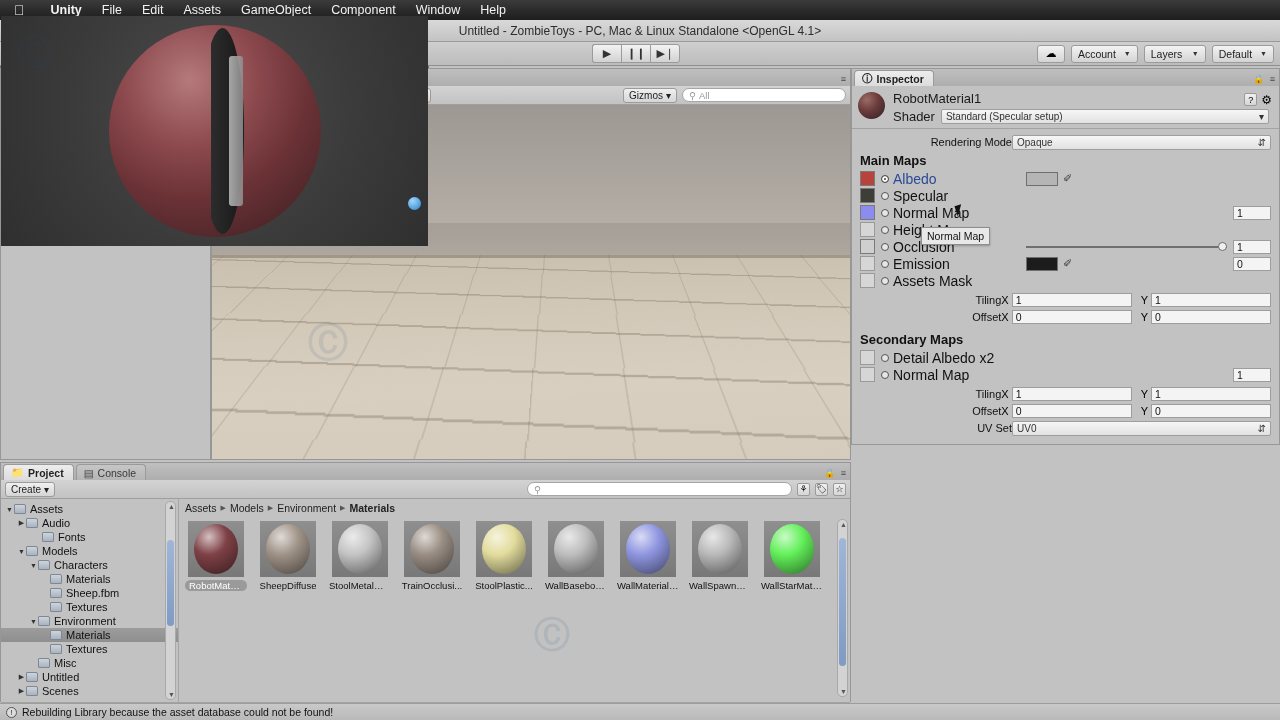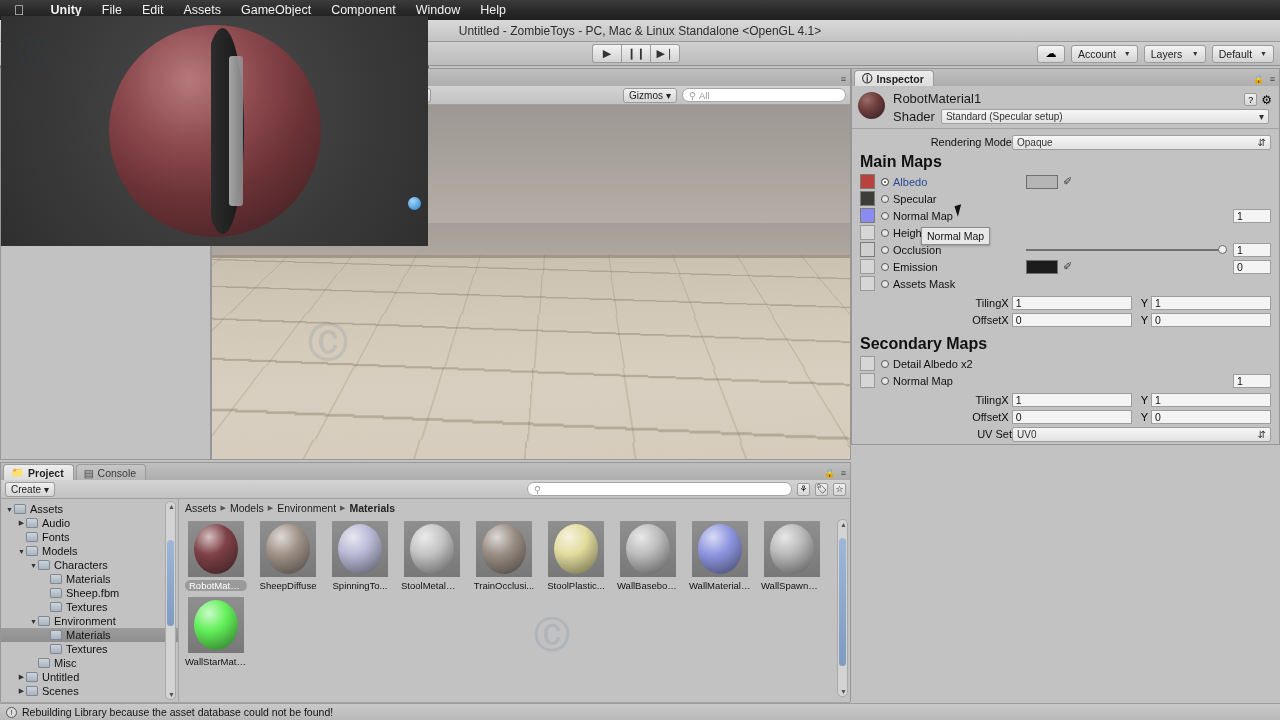--- a/index.html
+++ b/index.html
@@ -143,27 +143,27 @@
   .shaderrow { display:flex; align-items:center; gap:6px; margin-top:3px; }
   .shaderlbl { font-size:13px; color:#1a1a1a; }
   .dd {
     height:15px; background:linear-gradient(180deg,#f6f6f6,#e2e2e2);
     border:1px solid #9e9e9e; border-radius:2px; display:flex; align-items:center;
     justify-content:space-between; padding:0 4px; font-size:10px; color:#333;
   }
   .insp-body { padding:5px 8px 0 8px; }
   .row { display:flex; align-items:center; height:16px; margin-bottom:1px;text-align:right; }
   .row .lbl { width:152px; font-size:11px; color:#111; }
-  .sectionlbl { font-size:16px; font-weight:bold; color:#111; margin:3px 0 2px 0; }
+  .sectionlbl { font-size:13px; font-weight:bold; color:#111; margin:3px 0 2px 0; }
   .maprow { display:flex; align-items:center; height:17px; }
   .swatch { width:15px; height:15px; border:1px solid #7a7a7a; flex:none; margin-right:4px; }
   .radio { width:8px; height:8px; border:1px solid #555; border-radius:50%;
            margin:0 4px 0 2px; background:#e6e6e6; flex:none; }
   .radio.sel { box-shadow: inset 0 0 0 2px #fff; background:#4a4a4a; }
-  .maplbl { font-size:11px; color:#111; }
+  .maplbl { font-size:14px; color:#111; }
   .maplbl.blue { color:#2b4a96; }
   .colorfield { width:32px; height:14px; border:1px solid #6f6f6f; }
   .numf { height:14px; background:#f4f4f4; border:1px solid #9d9d9d;
           font-size:10.5px; color:#111; padding:0 3px; display:flex; align-items:center; }
   .slider { position:relative; height:14px; display:flex; align-items:center; }
   .slider .track { height:2px; background:#6f6f6f; width:100%; }
   .slider .knob { position:absolute; right:0; width:9px; height:9px; border-radius:50%;
                   background:#f0f0f0; border:1px solid #6b6b6b; }
   .xy { display:flex; align-items:center; gap:3px; }
   .tooltip { position:absolute; background:#e8e8e8; border:1px solid #8d8d8d;
@@ -679,21 +679,21 @@
             <div class="trow" style="padding-left: 4px;">
               <span class="arrow">▼</span>
               <span class="folder"></span>
               <span>Assets</span>
             </div>
             <div class="trow" style="padding-left: 16px;">
               <span class="arrow">▶</span>
               <span class="folder"></span>
               <span>Audio</span>
             </div>
-            <div class="trow" style="padding-left: 16px;">
+            <div class="trow" style="padding-left: 16px; margin-left: 16px;">
               <span class="arrow"></span>
               <span class="folder"></span>
               <span>Fonts</span>
             </div>
             <div class="trow" style="padding-left: 16px;">
               <span class="arrow">▼</span>
               <span class="folder"></span>
               <span>Models</span>
             </div>
             <div class="trow" style="padding-left: 28px;">
@@ -771,26 +771,20 @@
               <div class="celltxt">RobotMateria...</div>
             </div>
             <div class="cell">
               <div class="cellimg">
                 <div class="ball" style="background: radial-gradient(circle at 34% 26%, rgba(255, 255, 255, 0.667) 0%, rgb(160, 147, 136) 38%, rgba(0, 0, 0, 0.55) 100%), rgb(160, 147, 136);"></div>
               </div>
               <div class="celltxt">SheepDiffuse</div>
             </div>
             <div class="cell">
               <div class="cellimg">
-                <div class="ball" style="background: radial-gradient(circle at 34% 26%, rgba(255, 255, 255, 0.667) 0%, rgb(185, 185, 214) 38%, rgba(0, 0, 0, 0.55) 100%), rgb(185, 185, 214);"></div>
-              </div>
-              <div class="celltxt">SpinningTo...</div>
-            </div>
-            <div class="cell">
-              <div class="cellimg">
                 <div class="ball" style="background: radial-gradient(circle at 34% 26%, rgba(255, 255, 255, 0.667) 0%, rgb(196, 196, 196) 38%, rgba(0, 0, 0, 0.55) 100%), rgb(196, 196, 196);"></div>
               </div>
               <div class="celltxt">StoolMetalMa...</div>
             </div>
             <div class="cell">
               <div class="cellimg">
                 <div class="ball" style="background: radial-gradient(circle at 34% 26%, rgba(255, 255, 255, 0.667) 0%, rgb(154, 142, 132) 38%, rgba(0, 0, 0, 0.55) 100%), rgb(154, 142, 132);"></div>
               </div>
               <div class="celltxt">TrainOcclusi...</div>
             </div>

